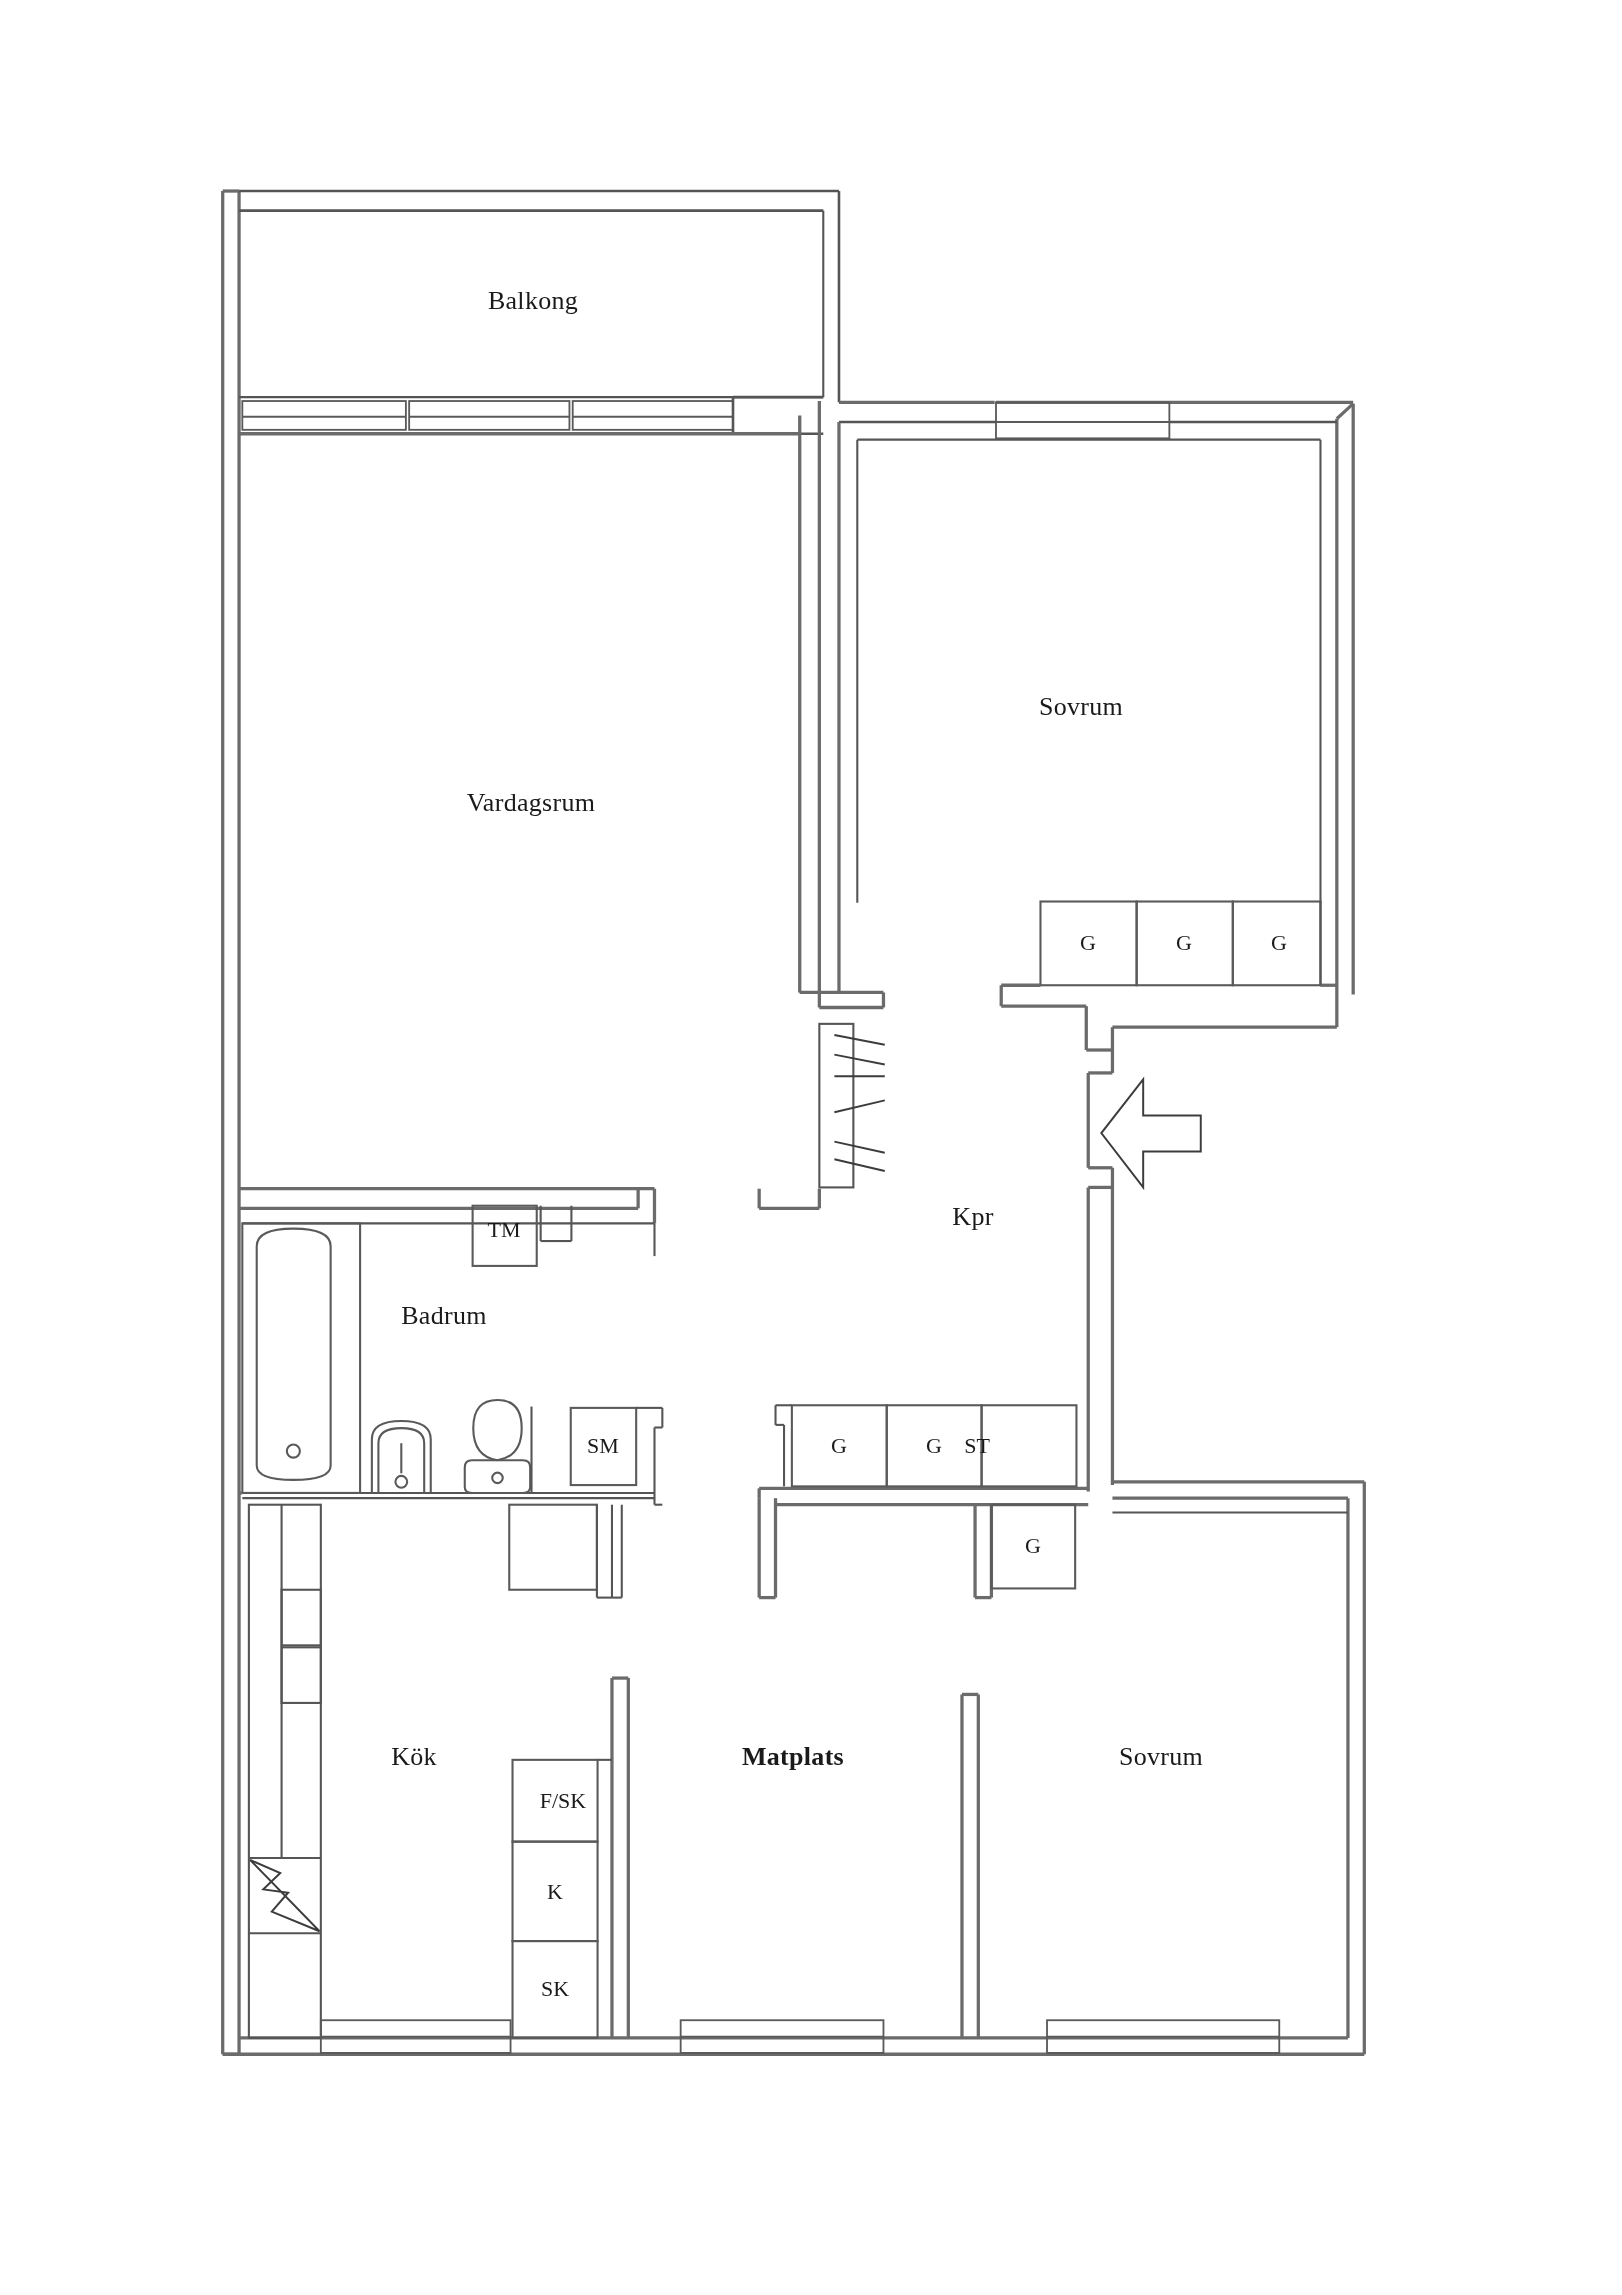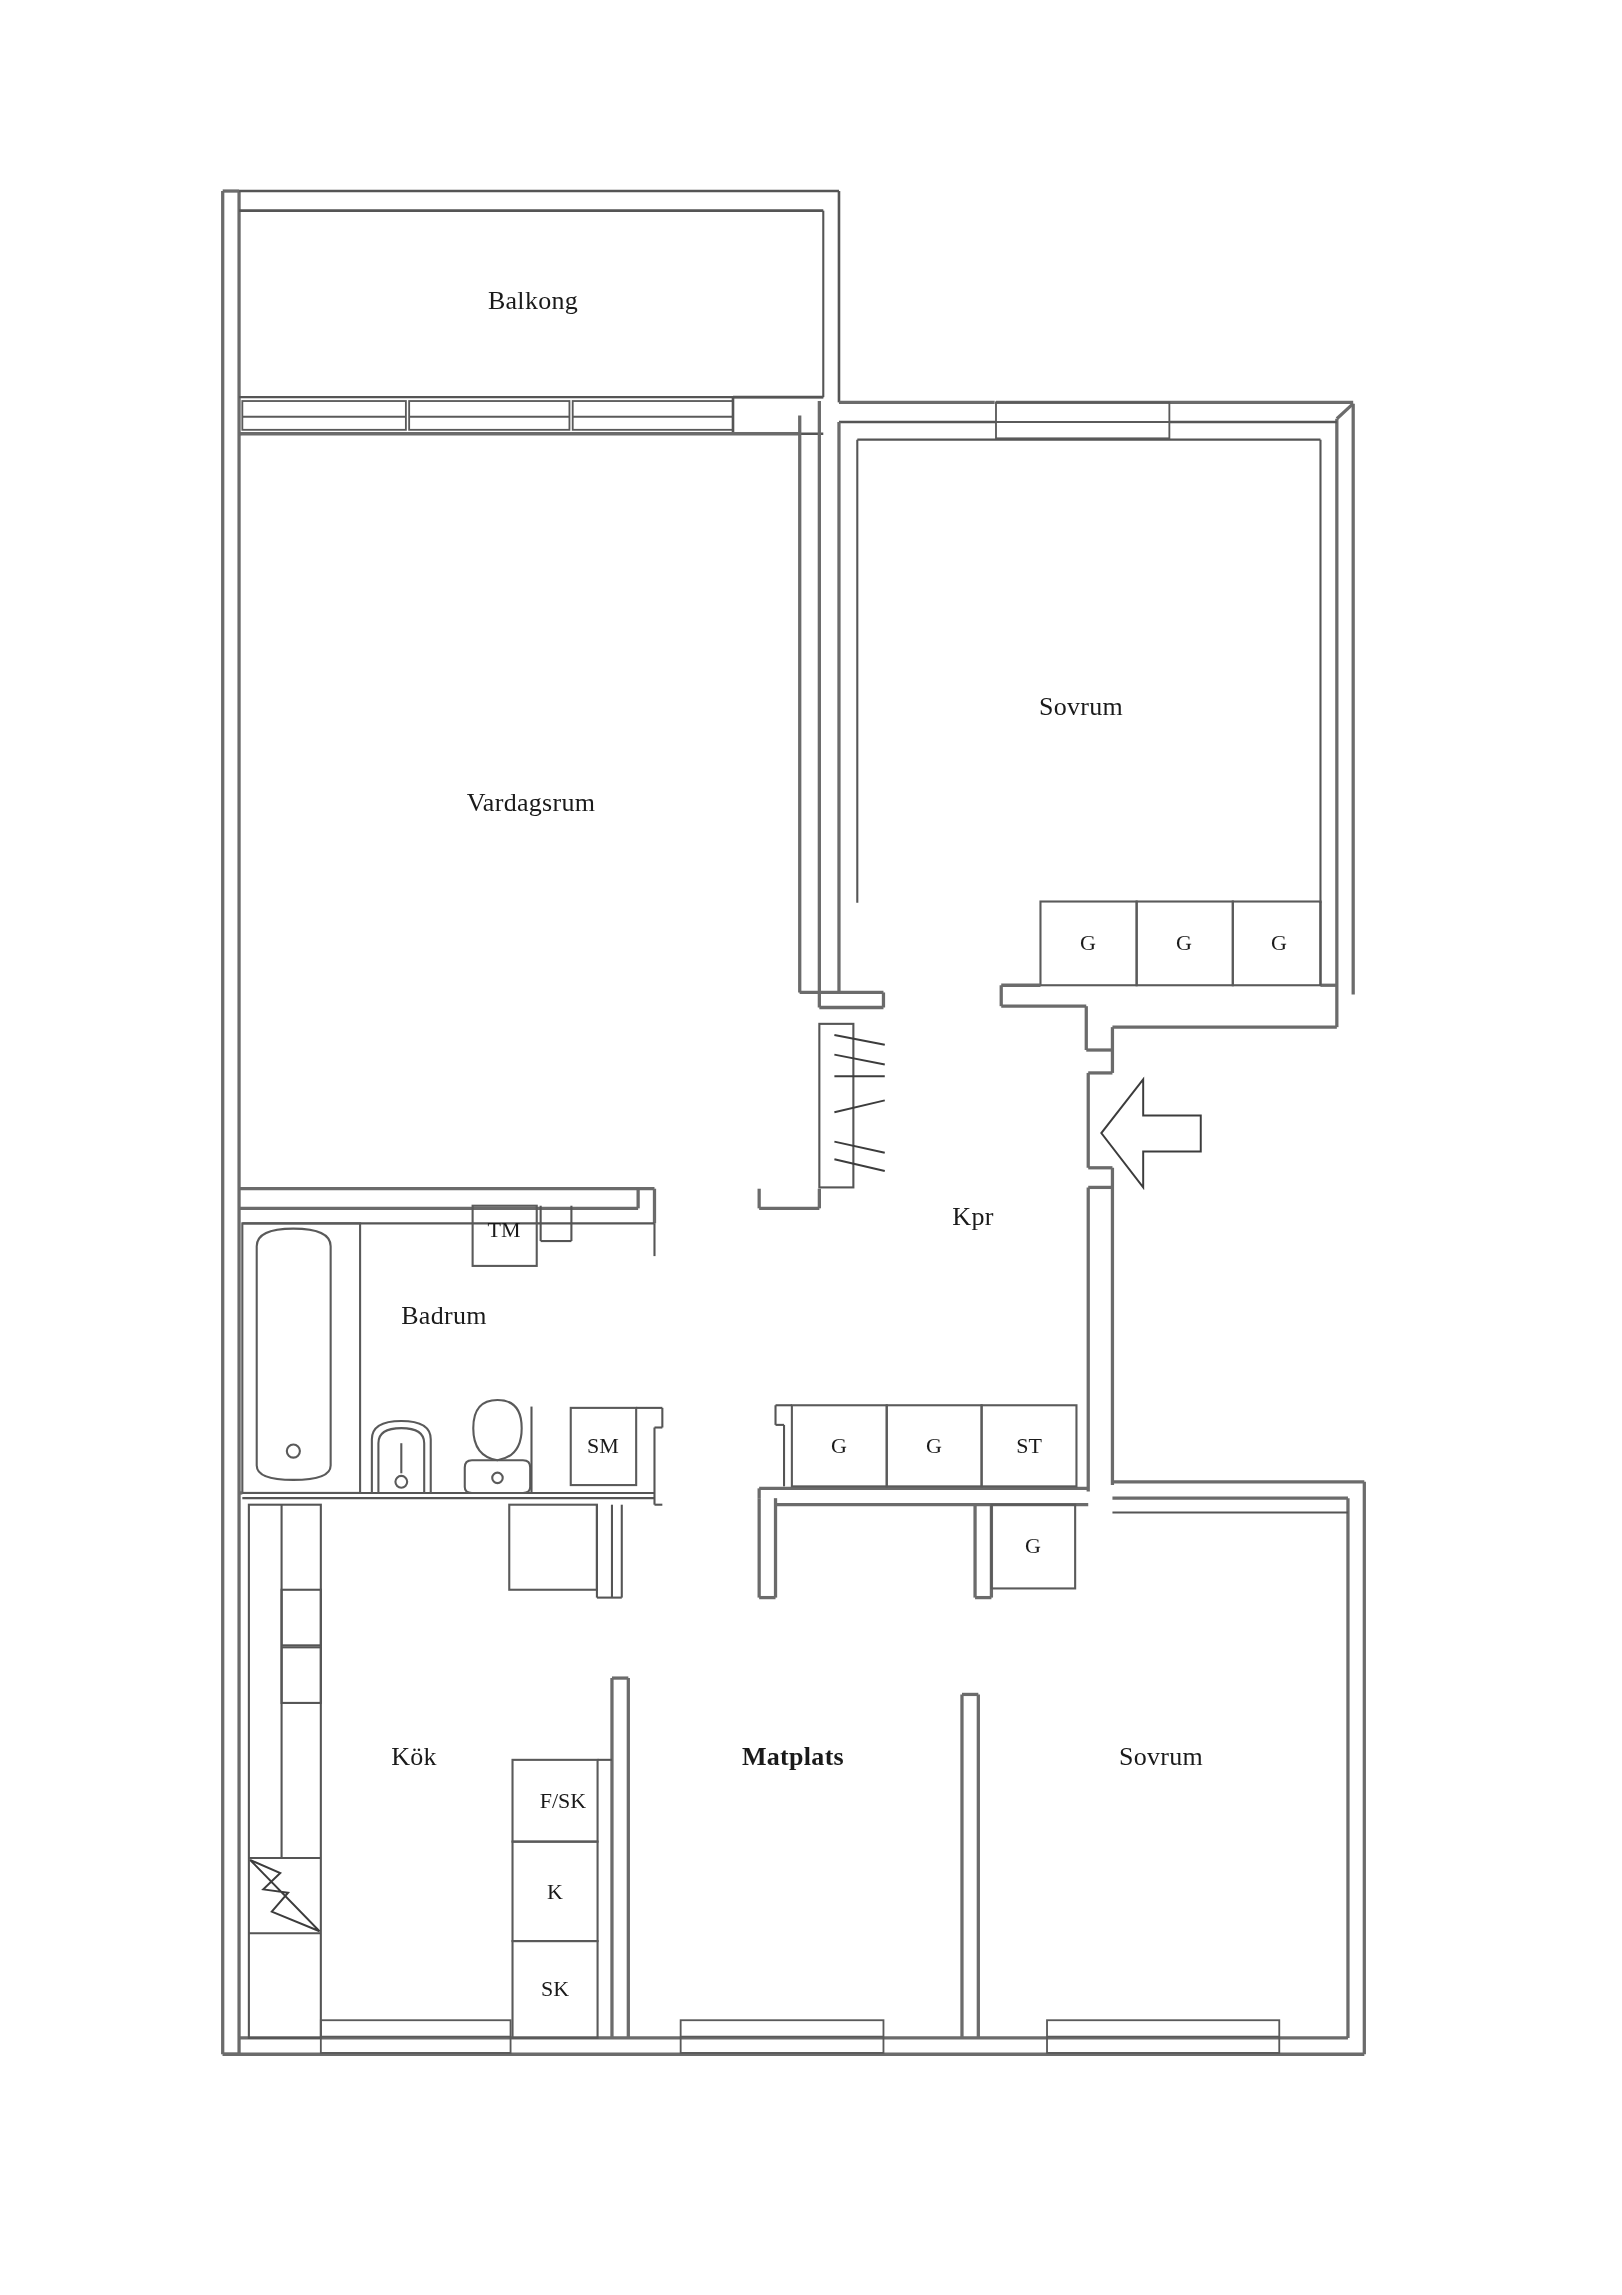--- a/index.html
+++ b/index.html
@@ -333,20 +333,20 @@
   <div class="room-label lg" style="left:793px; top:1757px;font-weight:bold;">Matplats</div>
   <div class="room-label lg" style="left:1161px; top:1757px;">Sovrum</div>
 
   <div class="fixture-label" style="left:1088px; top:943px;">G</div>
   <div class="fixture-label" style="left:1184px; top:943px;">G</div>
   <div class="fixture-label" style="left:1279px; top:943px;">G</div>
   <div class="fixture-label" style="left:504px;  top:1230px;">TM</div>
   <div class="fixture-label" style="left:603px;  top:1446px;">SM</div>
   <div class="fixture-label" style="left:839px; top:1446px;">G</div>
   <div class="fixture-label" style="left:934px; top:1446px;">G</div>
-  <div class="fixture-label" style="left:1029px; top:1446px;">ST</div>
+  <div class="fixture-label" style="left:977px; top:1446px;">ST</div>
   <div class="fixture-label" style="left:1033px; top:1546px;">G</div>
   <div class="fixture-label" style="left:555px;  top:1801px;margin-left:8px;">F/SK</div>
   <div class="fixture-label" style="left:555px;  top:1892px;">K</div>
   <div class="fixture-label" style="left:555px;  top:1989px;text-align:center;">SK</div>
 
 </div>
 
 
 </body></html>

